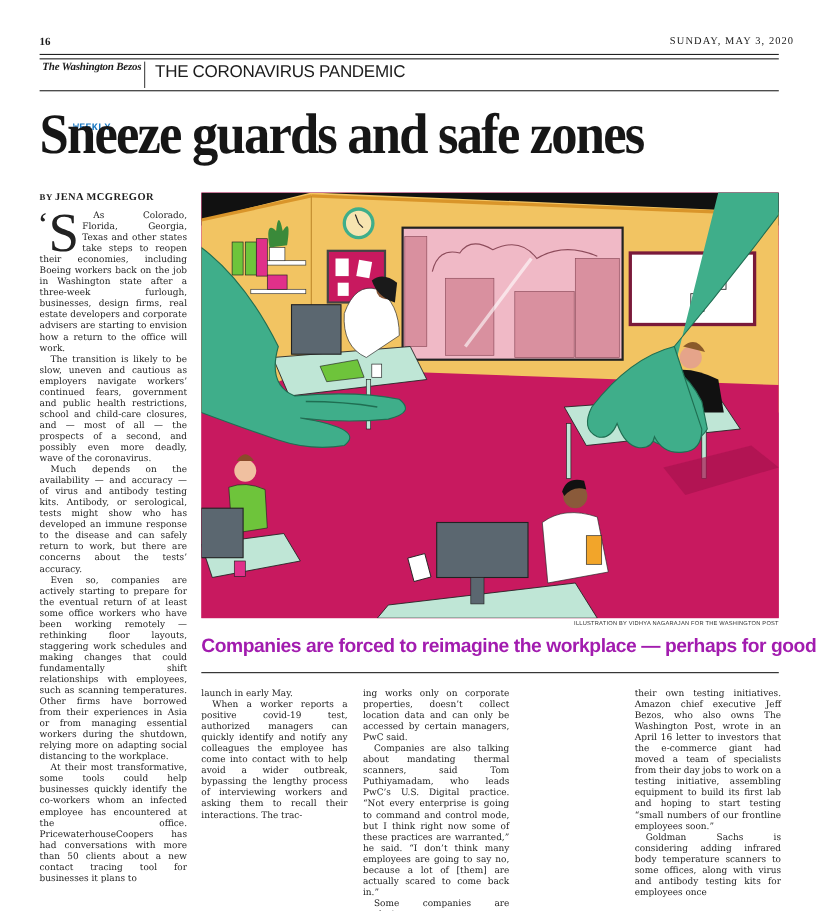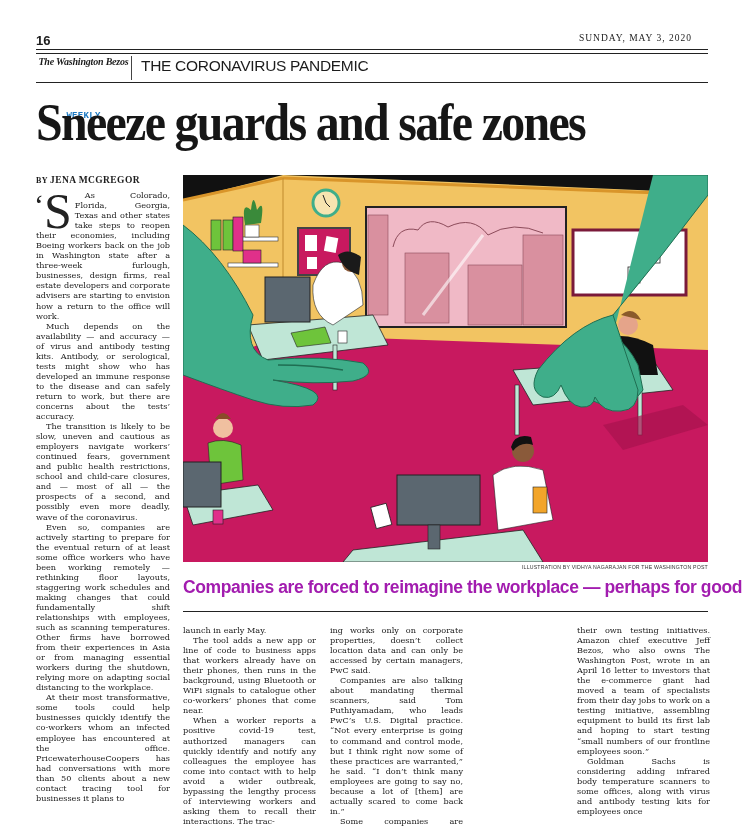--- a/index.html
+++ b/index.html
@@ -1,20 +1,20 @@
 <!DOCTYPE html>
 <html><head>
 <meta charset="utf-8">
 <style>
   * { box-sizing: border-box; margin: 0; padding: 0; }
   html, body { width: 744px; height: 828px; background: #ffffff; overflow: hidden; }
   body { position: relative; font-family: "DejaVu Serif", serif; color: #1c1c1c; }
 
-  .page-num { position: absolute; left: 36px; top: 33px; font-family: Liberation Sans, sans-serif; font-weight: bold; font-size: 13px; }
-  .dateline { position: absolute; right: 52px; top: 33px; font-family: "Liberation Serif", serif; font-size: 9.5px; letter-spacing: 1px; }
+  .page-num { position: absolute; left: 36px; top: 33px; font-family: Liberation Serif, serif; font-weight: bold; font-size: 10px; }
+  .dateline { position: absolute; right: 22px; top: 33px; font-family: "Liberation Serif", serif; font-size: 9.5px; letter-spacing: 1px; }
   .rule-top1 { position: absolute; left: 36px; right: 36px; top: 49px; border-top: 1.5px solid #222; }
   .rule-top2 { position: absolute; left: 36px; right: 36px; top: 53px; border-top: 1px solid #222; }
   .masthead { position: absolute; left: 36px; top: 56px; width: 96px; height: 24px; text-align: center; border-right: 1px solid #444; }
   .masthead .wp { font-family: "Liberation Serif", serif; font-weight: bold; font-style: italic; font-size: 10px; line-height: 11px; letter-spacing: -0.2px; }
   .masthead .weekly { font-family: Liberation Mono, monospace; font-weight: bold; font-size: 9px; line-height: 9px; color: #1a78c2; letter-spacing: 0.3px; margin-top: 45px; }
   .section-title { position: absolute; left: 141px; top: 57px; font-family: "Liberation Sans", sans-serif; font-size: 15.5px; letter-spacing: -0.3px; }
   .rule-mid { position: absolute; left: 36px; right: 36px; top: 82px; border-top: 1px solid #222; }
 
   .headline { position: absolute; left: 36px; top: 92px; font-family: "Liberation Serif", serif; font-size: 52px; line-height: 62px; letter-spacing: -1.8px; transform: scaleX(0.92); transform-origin: left top; white-space: nowrap; color: #161616; }
 
@@ -55,22 +55,22 @@
 <h1 class="headline">Sneeze guards and safe zones</h1>
 
 <div class="byline">
   <span>BY</span>
   <span class="sc">JENA MCGREGOR</span>
 </div>
 
 <div class="col col-1">
   <span class="dropcap"><span class="q">‘</span><span>S</span></span>
   <p class="ind">As Colorado, Florida, Georgia, Texas and other states take steps to reopen their economies, including Boeing workers back on the job in Washington state after a three-week furlough, businesses, design firms, real estate developers and corporate advisers are starting to envision how a return to the office will work.</p>
+  <p class="ind">The transition is likely to be slow, uneven and cautious as employers navigate workers’ continued fears, government and public health restrictions, school and child-care closures, and — most of all — the prospects of a second, and possibly even more deadly, wave of the coronavirus.</p>
   <p class="ind">Much depends on the availability — and accuracy — of virus and antibody testing kits. Antibody, or serological, tests might show who has developed an immune response to the disease and can safely return to work, but there are concerns about the tests’ accuracy.</p>
-  <p class="ind">The transition is likely to be slow, uneven and cautious as employers navigate workers’ continued fears, government and public health restrictions, school and child-care closures, and — most of all — the prospects of a second, and possibly even more deadly, wave of the coronavirus.</p>
   <p class="ind">Even so, companies are actively starting to prepare for the eventual return of at least some office workers who have been working remotely — rethinking floor layouts, staggering work schedules and making changes that could fundamentally shift relationships with employees, such as scanning temperatures. Other firms have borrowed from their experiences in Asia or from managing essential workers during the shutdown, relying more on adapting social distancing to the workplace.</p>
   <p class="ind">At their most transformative, some tools could help businesses quickly identify the co-workers whom an infected employee has encountered at the office. PricewaterhouseCoopers has had conversations with more than 50 clients about a new contact tracing tool for businesses it plans to</p>
 </div>
 
 <div class="illustration">
   <svg width="525" height="387" viewBox="0 0 525 387" xmlns="http://www.w3.org/2000/svg">
 
     <rect x="0" y="0" width="525" height="30" fill="#111"></rect>
 
     <polygon points="0,25 100,0 525,18 525,200 0,200" fill="#f2c462"></polygon>
@@ -153,21 +153,20 @@
     <path d="M430,140 Q390,150 355,195 Q345,215 360,222 Q372,225 378,210 Q385,230 398,232 Q410,233 412,222 Q420,238 438,236 Q455,235 455,215 L440,170 Z" fill="#3fae8a" stroke="#1f6e52" stroke-width="1"></path>
   </svg>
 </div>
 
 <div class="credit">ILLUSTRATION BY VIDHYA NAGARAJAN FOR THE WASHINGTON POST</div>
 <h2 class="subhead">Companies are forced to reimagine the workplace — perhaps for good</h2>
 <div class="rule-sub"></div>
 
 <div class="col col-2">
   <p>launch in early May.</p>
-  <p class="ind">The tool adds a new app or line of code to business apps that workers already have on their phones, then runs in the background, using Bluetooth or WiFi signals to catalogue other co-workers’ phones that come near.</p>
   <p class="ind">When a worker reports a positive covid-19 test, authorized managers can quickly identify and notify any colleagues the employee has come into contact with to help avoid a wider outbreak, bypassing the lengthy process of interviewing workers and asking them to recall their interactions. The trac-</p>
 </div>
 
 <div class="col col-3">
   <p>ing works only on corporate properties, doesn’t collect location data and can only be accessed by certain managers, PwC said.</p>
   <p class="ind">Companies are also talking about mandating thermal scanners, said Tom Puthiyamadam, who leads PwC’s U.S. Digital practice. “Not every enterprise is going to command and control mode, but I think right now some of these practices are warranted,” he said. “I don’t think many employees are going to say no, because a lot of [them] are actually scared to come back in.”</p>
   <p class="ind">Some companies are exploring</p>
 </div>
 
 <div class="col col-4">

